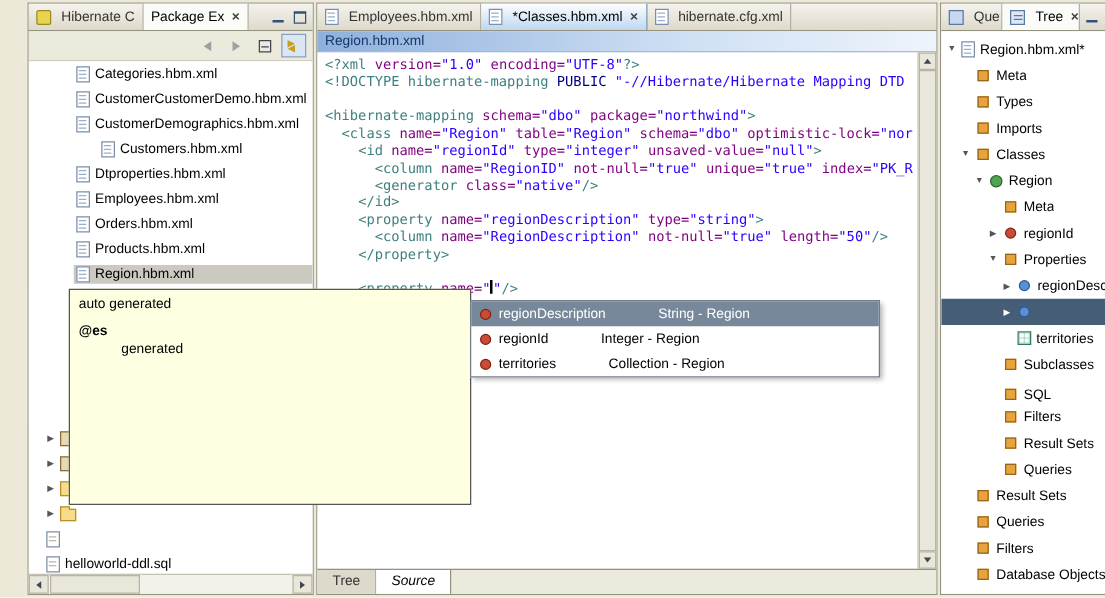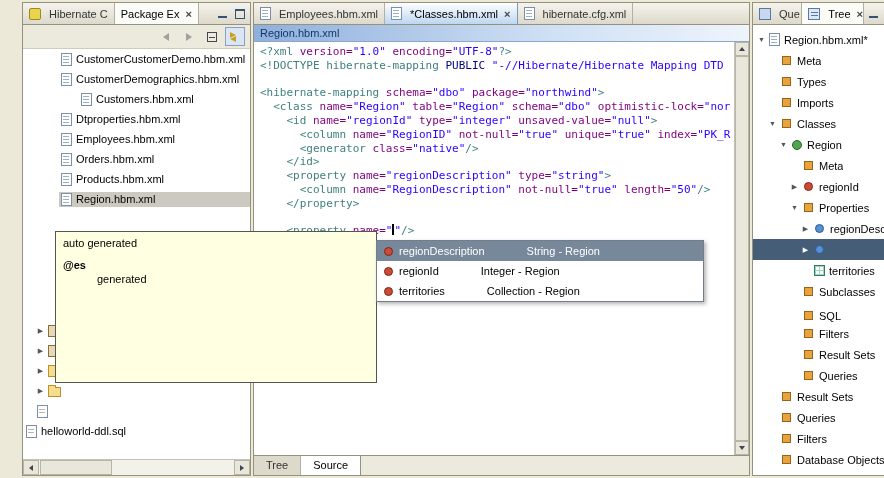--- a/index.html
+++ b/index.html
@@ -98,24 +98,24 @@
   .ed-header { position:absolute; top:22px; left:0; right:0; height:17px; display:flex; align-items:center; padding-left:6px;
                background:linear-gradient(90deg,#8fb0dc,#cfe0f4 60%,#eef4fb); color:#13386e; border-bottom:1px solid #8aa6cc; }
   .code { position:absolute; top:39px; left:0; right:15px; bottom:20px; background:#fff; overflow:hidden;
           font-family:"DejaVu Sans Mono","Liberation Mono",monospace; font-size:11px; line-height:13.8px; padding:3px 0 0 6px; }
   .code-line { height:13.8px; white-space:pre; }
   .tok-tag { color:#3f7f7f; } .tok-attr { color:#7f007f; } .tok-val { color:#2a00ff; }
   .tok-kw { color:#000080; } .tok-pl { color:#000; }
   .caret { display:inline-block; width:2px; height:11px; background:#000; vertical-align:-1px; }
   .bottom-bar { position:absolute; bottom:0; left:0; right:0; height:20px; background:#eceadd; border-top:1px solid #94917f; display:flex; }
   .btab { padding:3px 12px 0 12px; border-right:1px solid #b3b0a1; background:#ddd9cb; color:#333; }
-  .btab.active { background:#fff; color:#000; border-right:1px solid #94917f; }
-
-  
-  .tooltip { position:absolute; left:55px; top:231px; width:322px; height:152px; background:#ffffe1;
+  .btab.active { background:#fff; color:#000; border-right:1px solid #94917f;font-style:italic; }
+
+  
+  .tooltip { position:absolute; left:55px; top:231px; width:322px; height:173px; background:#ffffe1;
              border:1px solid #555; padding:5px 7px; z-index:30; }
   .tt2 { font-weight:bold; margin-top:10px; }
   .tt3 { padding-left:34px; margin-top:2px; }
   .assist { position:absolute; left:376px; top:240px; width:328px; background:#fff; border:1px solid #767d8a;
             box-shadow:2px 2px 4px rgba(0,0,0,.3); z-index:40; }
   .assist-row { display:flex; align-items:center; height:20px; padding:0 5px; }
   .assist-row.sel { background:#77889a; color:#fff; }
   .assist-row .icon { margin-right:6px; }
   .assist-type { margin-left:12px;padding-left:30px; }
 </style>
@@ -153,20 +153,26 @@
           <i class="cicon"></i>
         </span>
         <span class="tbtn pressed">
           <i class="licon"></i>
         </span>
       </div>
     <div class="tree" id="left-tree">
         <div class="tree-row" style="padding-left: 36px;">
           <span class="rowsel">
             <span class="icon i-file-xml"></span>
+            <span class="lbl">Categories.hbm.xml</span>
+          </span>
+        </div>
+        <div class="tree-row" style="padding-left: 36px;">
+          <span class="rowsel">
+            <span class="icon i-file-xml"></span>
             <span class="lbl">CustomerCustomerDemo.hbm.xml</span>
           </span>
         </div>
         <div class="tree-row" style="padding-left: 36px;">
           <span class="rowsel">
             <span class="icon i-file-xml"></span>
             <span class="lbl">CustomerDemographics.hbm.xml</span>
           </span>
         </div>
         <div class="tree-row" style="padding-left: 56px;">
@@ -233,21 +239,21 @@
             <span class="icon i-folder"></span>
             <span class="lbl"></span>
           </span>
         </div>
         <div class="tree-row" style="padding-left: 12px;">
           <span class="rowsel">
             <span class="icon i-file"></span>
             <span class="lbl"></span>
           </span>
         </div>
-        <div class="tree-row" style="padding-left: 1px;">
+        <div class="tree-row" style="padding-left: 12px;">
           <span class="rowsel">
             <span class="icon i-file"></span>
             <span class="lbl">helloworld-ddl.sql</span>
           </span>
         </div>
       </div>
     <div class="hscroll">
       <span class="sbtn">
           <i class="tri-l"></i>
         </span>

